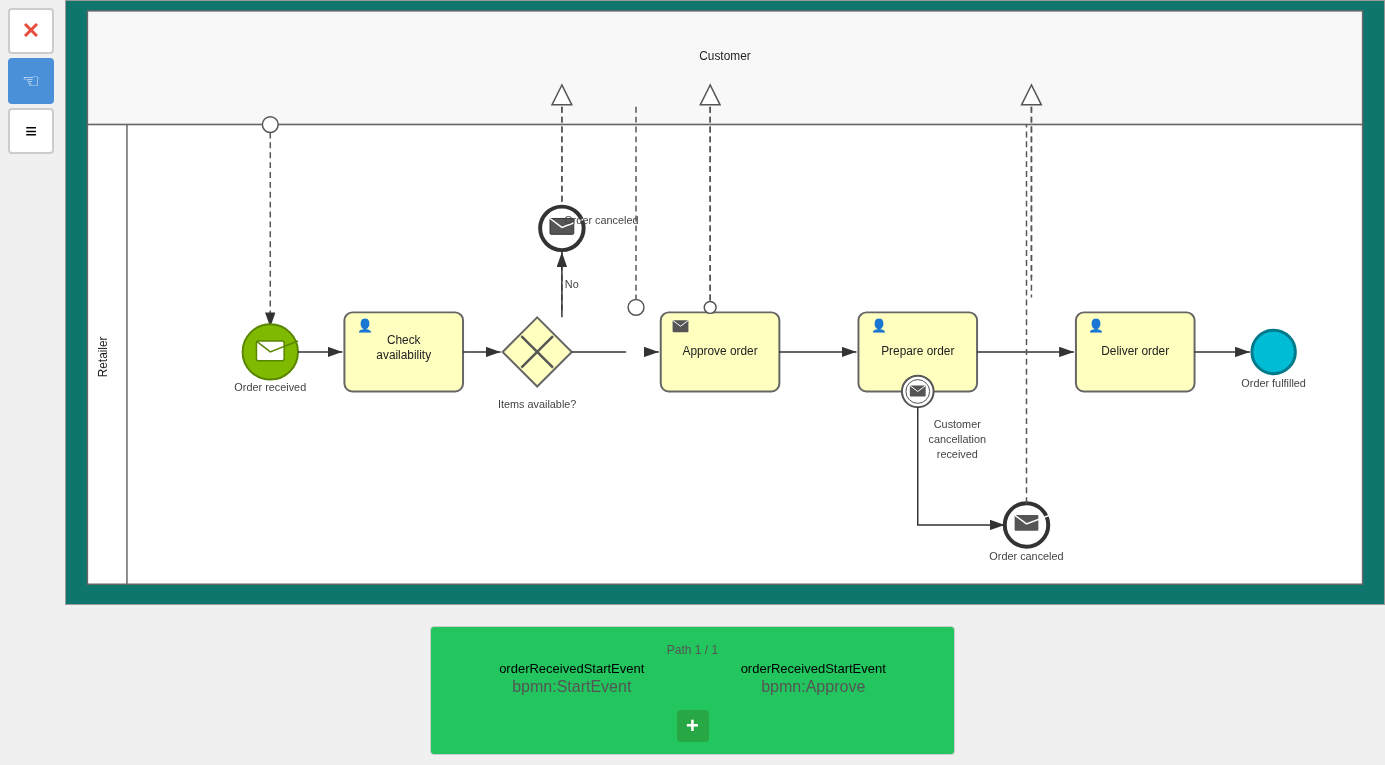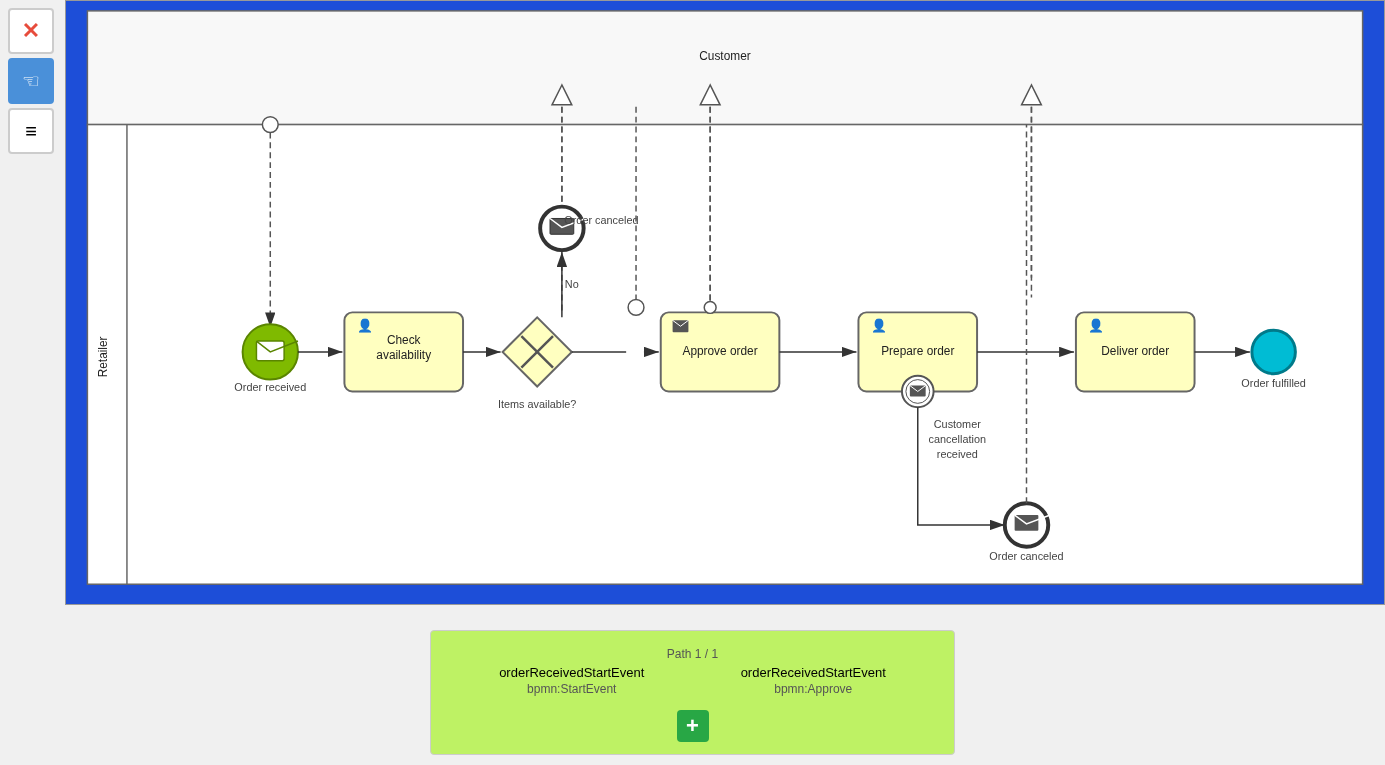--- a/index.html
+++ b/index.html
@@ -53,37 +53,37 @@
       font-weight: bold;
     }
 
     
     .diagram-area {
       position: absolute;
       left: 65px;
       top: 0;
       right: 0;
       bottom: 160px;
-      background: #1d4ed8;
+      background: #0f766e;
       border: 1px solid #999;
     }
 
     
     .diagram-svg {
       width: 100%;
       height: 100%;
     }
 
     
     .bottom-panel {
       position: absolute;
       left: 430px;
       right: 430px;
       bottom: 10px;
-      background: #bef264;
+      background: #22c55e;
       border: 1px solid #ccc;
       border-radius: 4px;
       padding: 16px 20px 12px;
       text-align: center;
       min-width: 380px;
     }
     .bottom-panel .path-label {
       font-size: 12px;
       color: #555;
       margin-bottom: 4px;
@@ -96,21 +96,21 @@
     .bottom-panel .nodes-row {
       display: flex;
       justify-content: space-around;
       margin-bottom: 6px;
     }
     .bottom-panel .node-name {
       font-weight: normal;
       font-size: 13px;
     }
     .bottom-panel .node-type {
-      font-size: 12px;
+      font-size: 16px;
       color: #555;
       margin-top: 2px;
     }
     .bottom-panel .add-btn {
       display: inline-flex;
       align-items: center;
       justify-content: center;
       width: 32px;
       height: 32px;
       background: #28a745;

